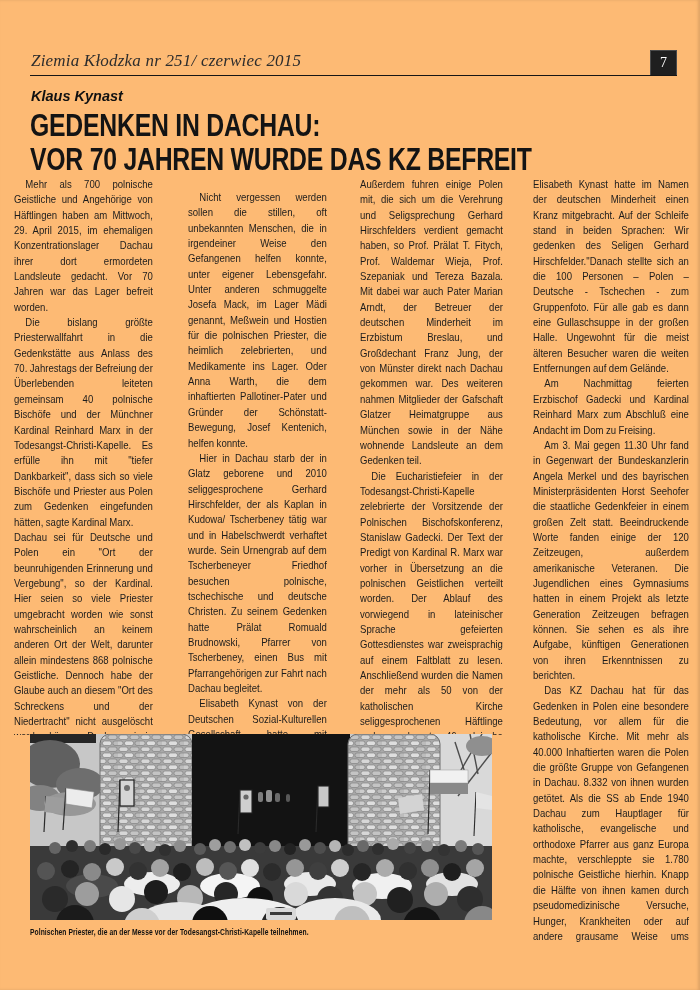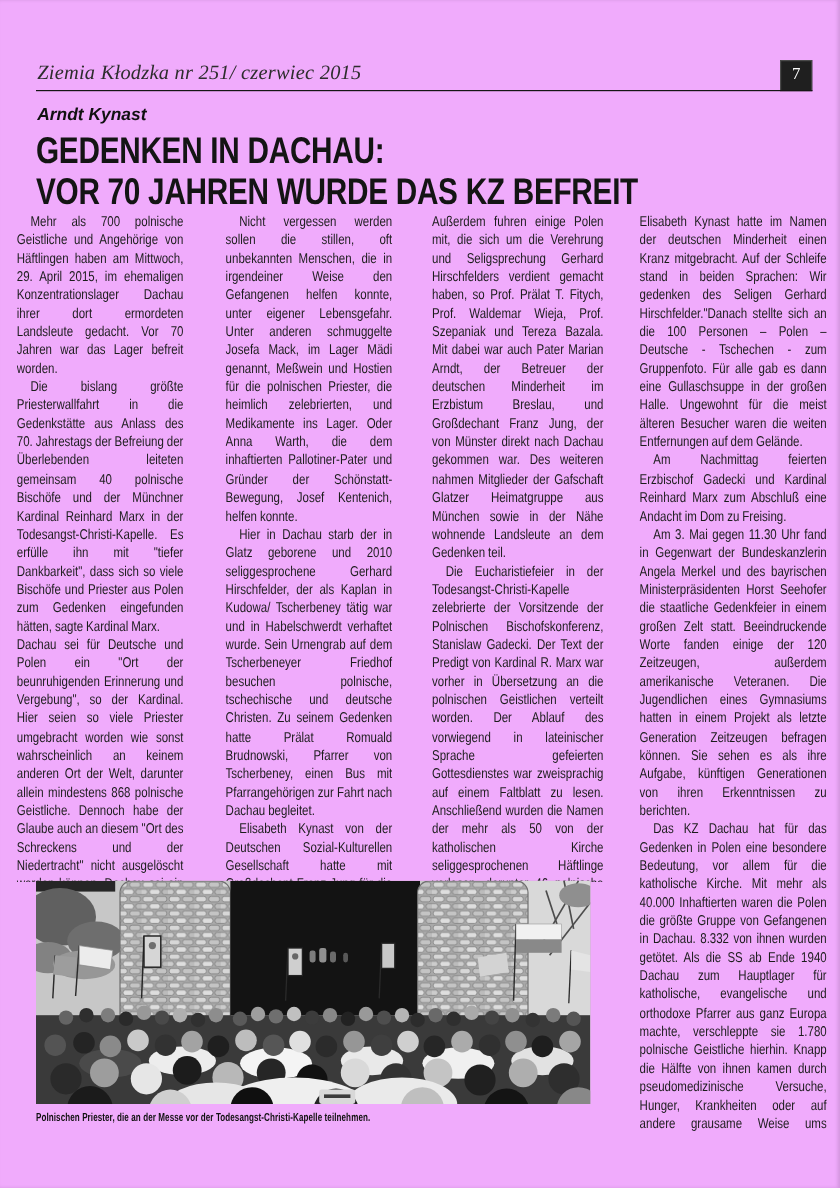--- a/index.html
+++ b/index.html
@@ -1,18 +1,18 @@
 <!DOCTYPE html>
 <html lang="de"><head>
 <meta charset="utf-8">
 <style>
   * { margin:0; padding:0; box-sizing:border-box; }
   html,body { background:#e8e8e8; }
   .page {
-    position:relative; width:700px; height:990px; background:#f0abfc;
+    position:relative; width:700px; height:990px; background:#fdba74;
     font-family:"Liberation Sans", sans-serif; color:#1a1a1a; overflow:hidden;
     box-shadow: inset -2px 0 3px rgba(0,0,0,.12);
   }
   
   .journal-title {
     position:absolute; left:31px; top:51px;
     font-family:"Liberation Serif", serif; font-style:italic;
     font-size:17px; color:#2d2d2d; letter-spacing:.2px;
   }
   .page-badge {
@@ -39,21 +39,21 @@
     position:absolute; top:177px; overflow:hidden;
   }
   .col-inner {
     transform:scaleX(.812); transform-origin:left top;
     font-size:11.8px; line-height:15.35px; text-align:justify;
     color:#1c1c1c;
   }
   .col p { hyphens:auto; -webkit-hyphens:auto; word-spacing:-.2px; }
   .col p.ind { text-indent:14px; }
   #col1 { left:14px;  width:139px; height:558px; }
-  #col2 { left:188px; width:139px; height:558px; }
+  #col2 { left:188px; width:139px; height:558px;margin-top:13px; }
   #col3 { left:360px; width:143px; height:558px; }
   #col4 { left:533px; width:156px; height:766px; }
   #col1 .col-inner, #col2 .col-inner { width:171px; }
   #col3 .col-inner { width:176px; }
   #col4 .col-inner { width:192px; }
   
   .photo {
     position:absolute; left:30px; top:734px; width:462px; height:186px;
     background:#bdbdbd; overflow:hidden;
   }
@@ -69,21 +69,21 @@
 <body>
 
 <div class="page">
 
   <div class="journal-title">Ziemia Kłodzka nr 251/ czerwiec 2015</div>
   <div class="page-badge">
     <span>7</span>
   </div>
   <div class="header-rule"></div>
 
-  <div class="author">Arndt Kynast</div>
+  <div class="author">Klaus Kynast</div>
   <div class="headline">
     <div class="t">GEDENKEN IN DACHAU:</div>
     <div class="t">VOR 70 JAHREN WURDE DAS KZ BEFREIT</div>
   </div>
 
   <div class="col" id="col1">
     <div class="col-inner">
       <p class="ind">Mehr als 700 polnische Geistliche und Angehörige von Häftlingen haben am Mittwoch, 29. April 2015, im ehemaligen Konzentrationslager Dachau ihrer dort ermordeten Landsleute gedacht. Vor 70 Jahren war das Lager befreit worden.</p>
       <p class="ind">Die bislang größte Priesterwallfahrt in die Gedenkstätte aus Anlass des 70. Jahrestags der Befreiung der Überlebenden leiteten gemeinsam 40 polnische Bischöfe und der Münchner Kardinal Reinhard Marx in der Todesangst-Christi-Kapelle. Es erfülle ihn mit "tiefer Dankbarkeit", dass sich so viele Bischöfe und Priester aus Polen zum Gedenken eingefunden hätten, sagte Kardinal Marx.</p>
       <p>Dachau sei für Deutsche und Polen ein "Ort der beunruhigenden Erinnerung und Vergebung", so der Kardinal. Hier seien so viele Priester umgebracht worden wie sonst wahrscheinlich an keinem anderen Ort der Welt, darunter allein mindestens 868 polnische Geistliche. Dennoch habe der Glaube auch an diesem "Ort des Schreckens und der Niedertracht" nicht ausgelöscht werden können. Dachau sei ein besonderer Ort für die Kirche in Polen.</p>

